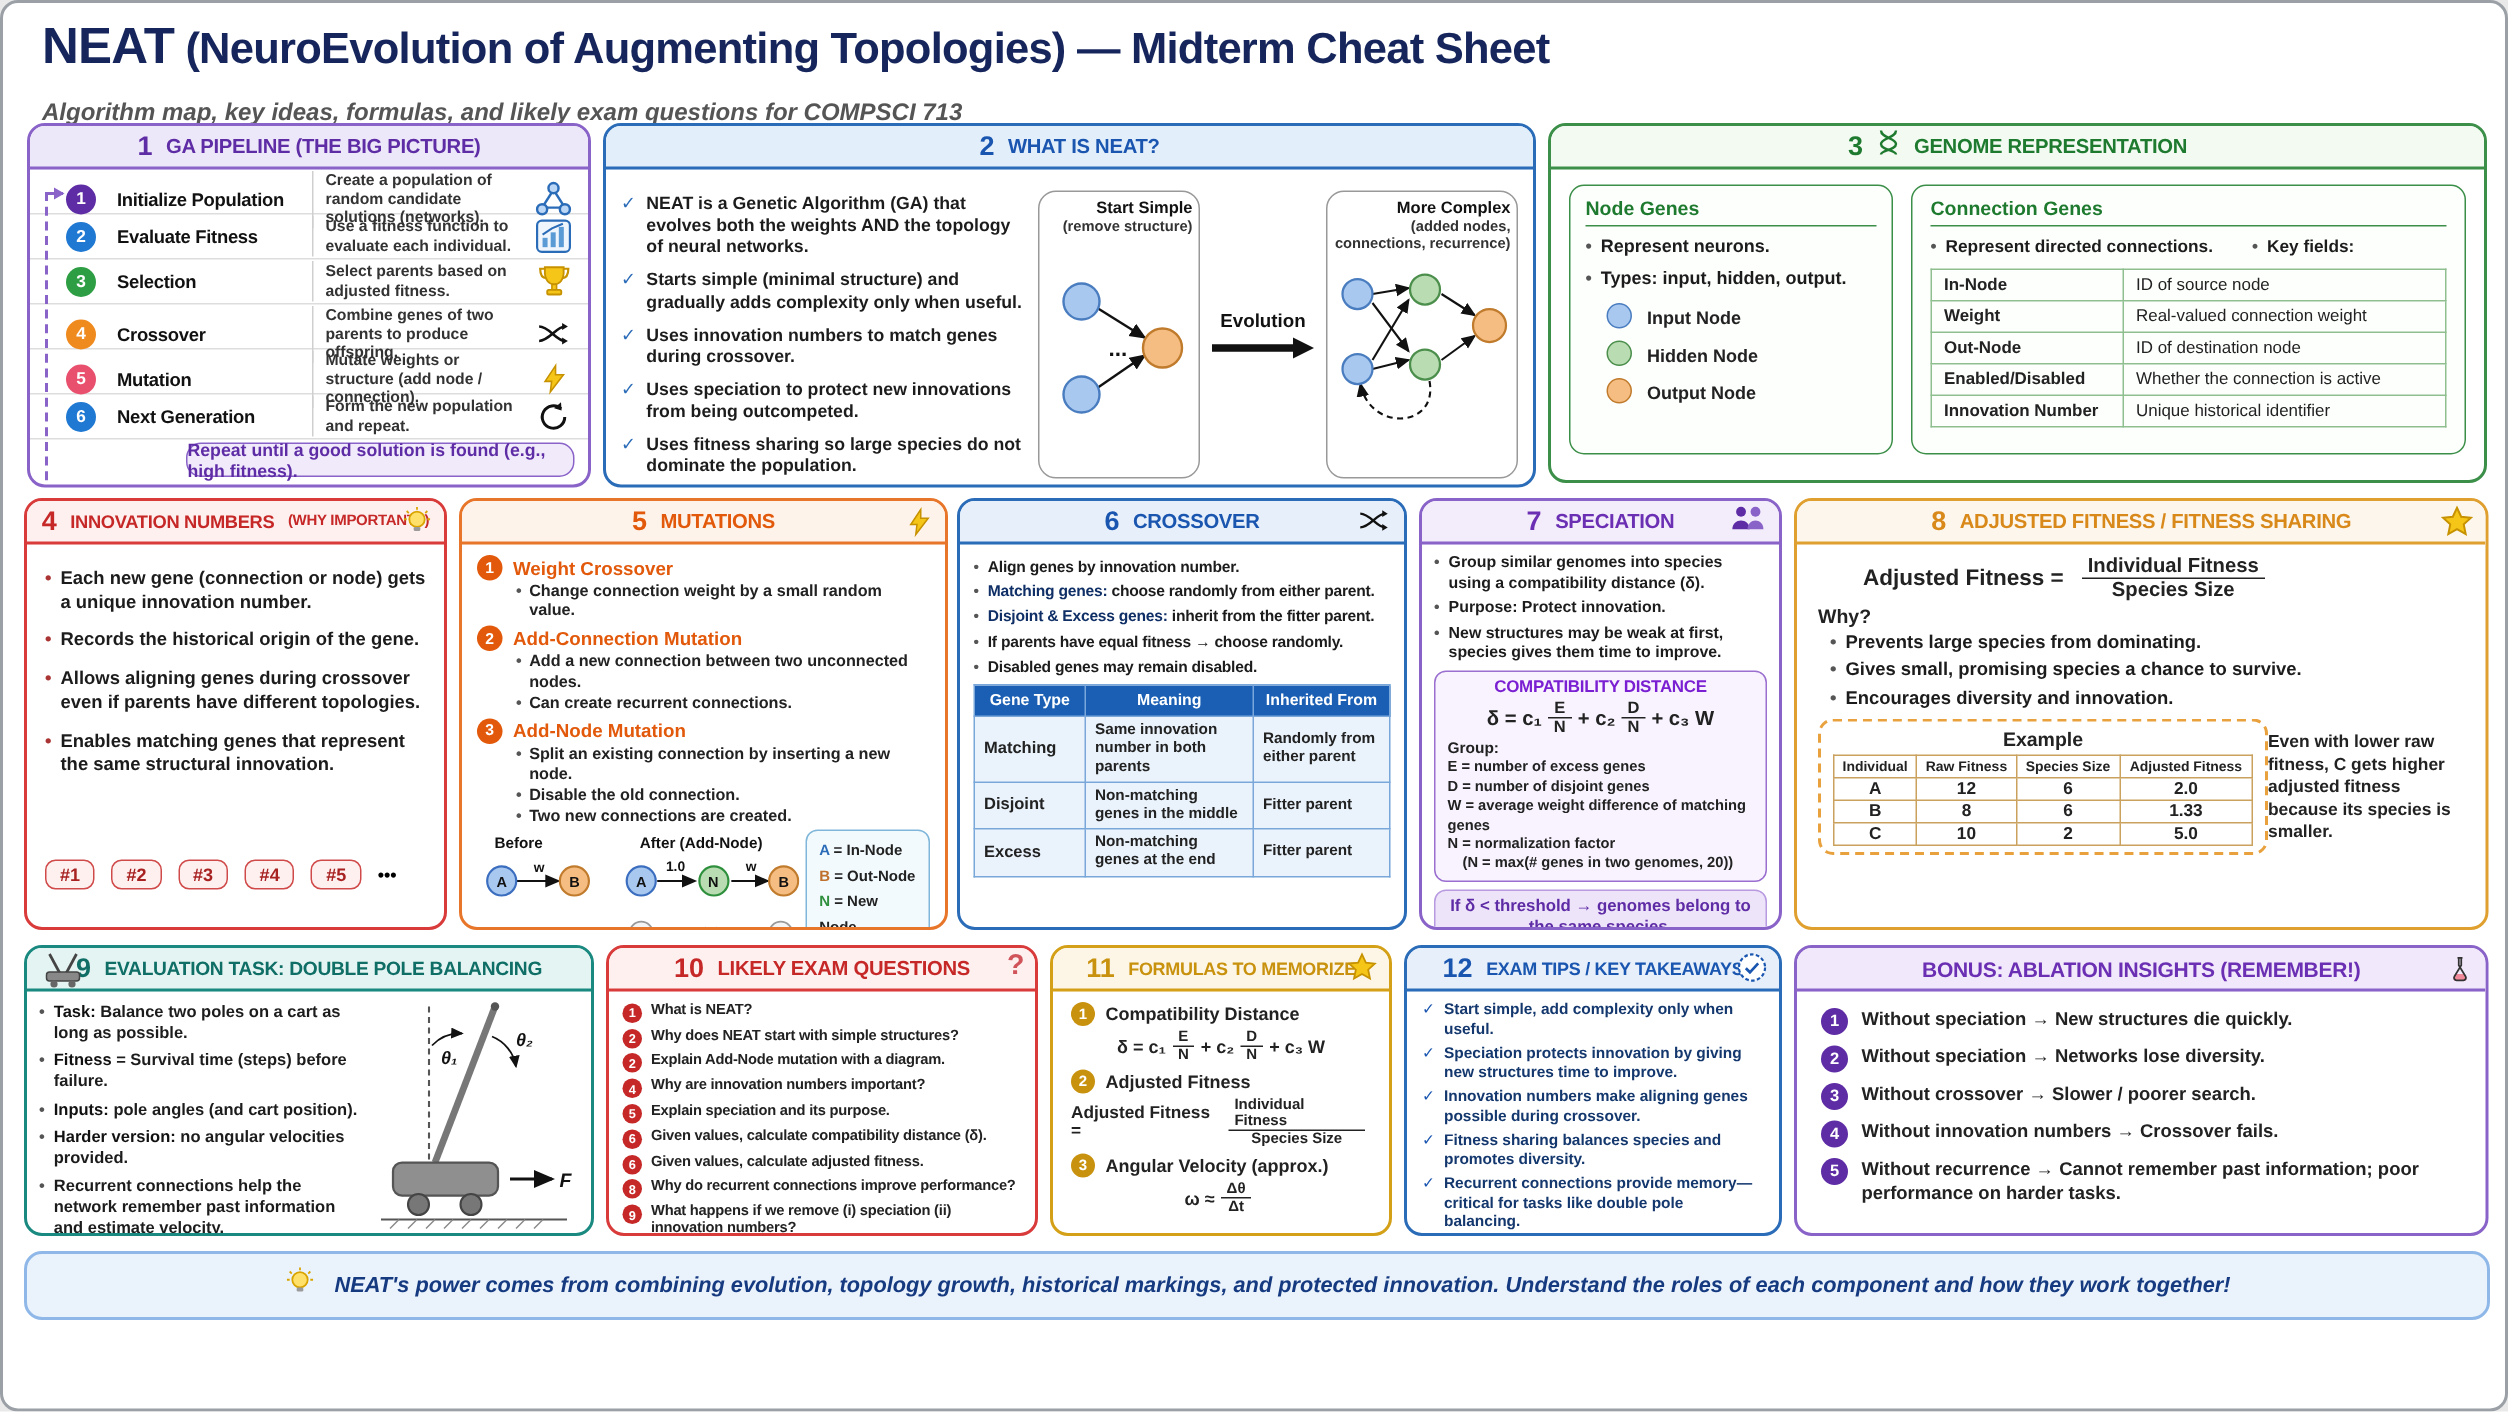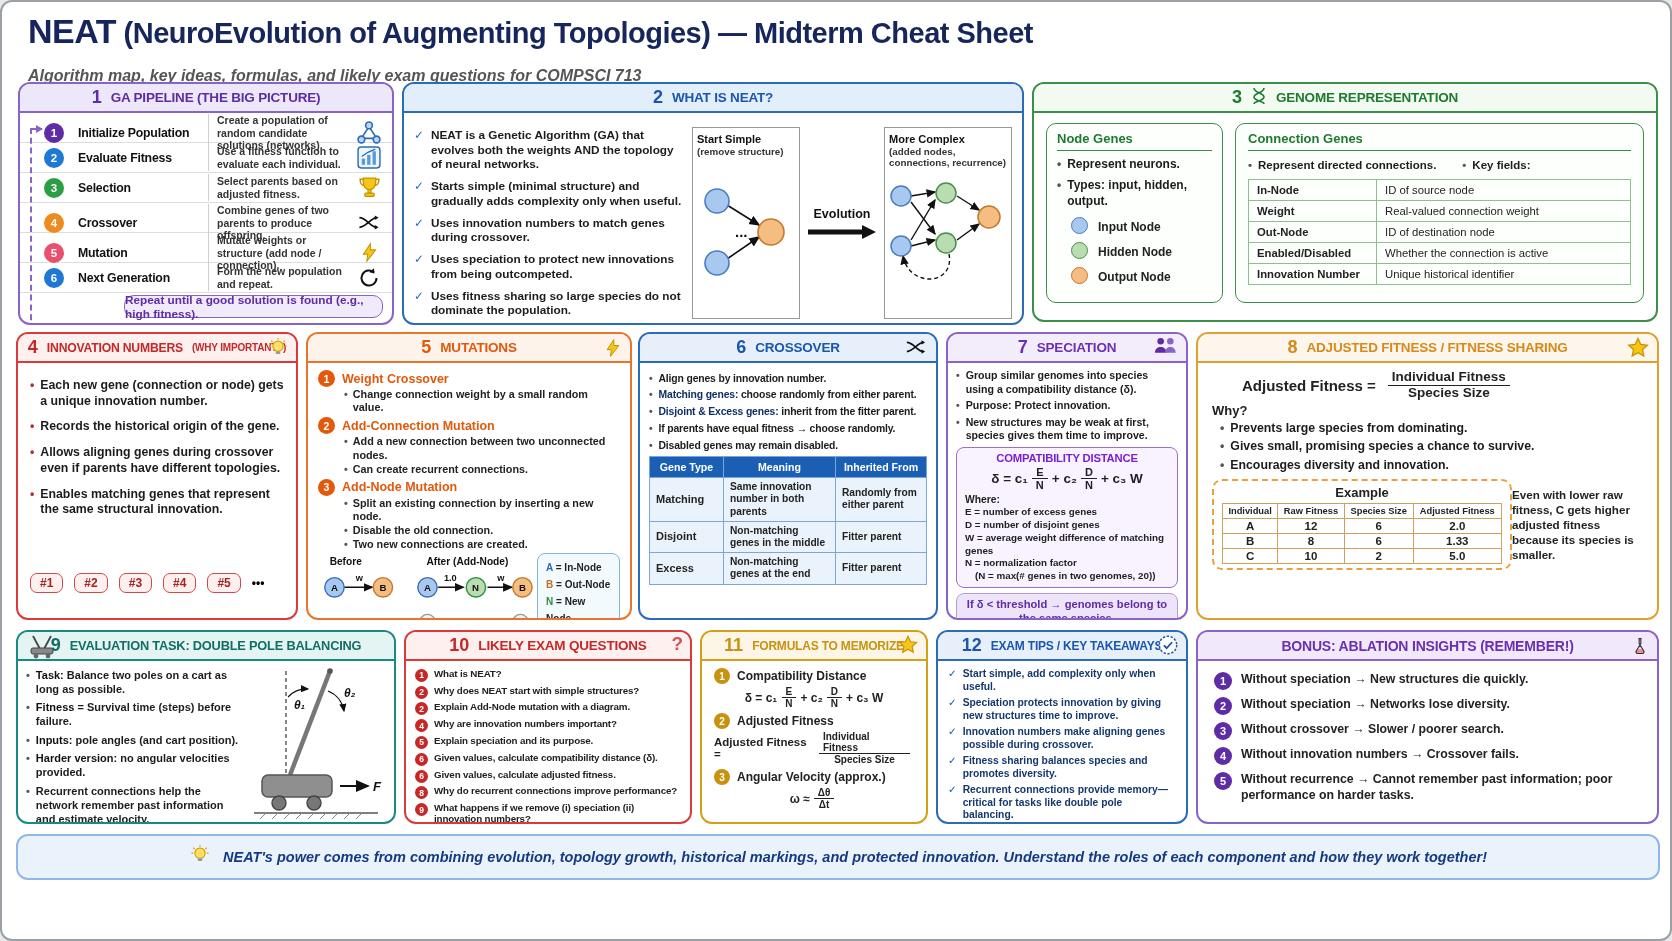--- a/index.html
+++ b/index.html
@@ -36,21 +36,21 @@
   .p1badge{width:20px;height:20px;border-radius:50%;color:#fff;font-weight:bold;font-size:11.5px;display:flex;align-items:center;justify-content:center}
   .p1label{font-size:12.3px;font-weight:bold;color:#111;letter-spacing:-0.2px;padding-left:8px}
   .p1desc{font-size:10.5px;font-weight:bold;color:#333;border-left:1.5px solid #cfcfcf;padding-left:8px;line-height:1.2;height:100%;display:flex;align-items:center}
   .p1icon{display:flex;justify-content:center}
   .p1loop{position:absolute;left:10px;top:44px;height:202px;width:12px;border-left:2px dashed #8a63c9;border-top:2px dashed #8a63c9;border-bottom:2px dashed #8a63c9}
   .p1loop:after{content:"";position:absolute;right:-5px;top:-5px;border:4px solid transparent;border-left:7px solid #8a63c9}
   .p1foot{position:absolute;left:104px;right:9px;bottom:5px;height:23px;border:1.6px solid #8a63c9;background:#f0eafb;border-radius:10px;display:flex;align-items:center;justify-content:center;font-size:11.8px;font-weight:bold;color:#5e2ca5}
   
   .p2wrap{display:flex;gap:6px;padding:8px 10px}
   .p2b{width:288px;font-size:11.8px}
-  .nbox{border:1.6px solid #999;border-radius:0;padding:5px 4px;text-align:left}
+  .nbox{border:1.6px solid #999;border-radius:12px;padding:5px 4px;text-align:right}
   .nbox .bt{font-size:11px;font-weight:bold;color:#111;line-height:1.15}
   .nbox .bs{font-size:9.8px;font-weight:bold;color:#333;line-height:1.15}
   .evo{display:flex;flex-direction:column;align-items:center;justify-content:center;gap:3px;font-weight:bold;font-size:12.5px;color:#111}
   
   .gbox{border:1.8px solid #3c8f49;border-radius:10px;padding:7px 10px;background:#fdfffd}
   .gbox .gt{font-size:13px;font-weight:bold;color:#1e7a2e;border-bottom:1.5px solid #3c8f49;padding-bottom:4px;margin-bottom:5px}
   .leg{display:flex;align-items:flex-end;gap:10px;margin:8px 0 2px 14px;font-size:12px;font-weight:bold;color:#222}
   .legc{width:17px;height:17px;border-radius:50%}
   table{border-collapse:collapse}
   .gtab td{border:1.2px solid #8fbf8f;font-size:11.3px;padding:4px 8px;color:#222}
@@ -278,21 +278,21 @@
 
   <div class="pnl" style="--bc:#3c8f49;--hb:#f2faf2;--tc:#1e7a2e;left:1030px;top:80px;width:626px;height:240px">
     <div class="ph">
       <span class="pnum">3</span>
       <span><svg width="16" height="18" viewBox="0 0 16 18" fill="none" stroke="#1e7a2e" stroke-width="1.6">
             <path d="M3 1c0 5 10 5 10 9M13 1c0 5-10 5-10 9M3 10c0 4 10 4 10 7M13 10c0 4-10 4-10 7"></path>
           </svg></span>
       <span class="ptitle">GENOME REPRESENTATION</span>
     </div>
     <div style="display:flex;gap:12px;padding:10px 12px">
-      <div class="gbox" style="width:177px;height:180px">
+      <div class="gbox" style="width:216px;height:180px">
         <div class="gt">Node Genes</div>
         <div class="bl" style="font-size:12px">
             <span class="dot">•</span>
             <span>Represent neurons.</span>
           </div>
         <div class="bl" style="font-size:12px">
             <span class="dot">•</span>
             <span>Types:  input, hidden, output.</span>
           </div>
         <div class="leg">
@@ -570,21 +570,21 @@
             <span class="num">E</span>
             <span class="den">N</span>
           </span>
         <span>+ c₂</span>
         <span class="frac" style="font-size:11px">
             <span class="num">D</span>
             <span class="den">N</span>
           </span>
         <span>+ c₃ W</span>
       </div>
-      <div class="wl" style="font-size:10.3px">Where:</div>
+      <div class="wl" style="font-size:10.3px">Group:</div>
       <div class="wl">E = number of excess genes</div>
       <div class="wl">D = number of disjoint genes</div>
       <div class="wl">W = average weight difference of matching genes</div>
       <div class="wl">N = normalization factor</div>
       <div class="wl" style="padding-left:10px">(N = max(# genes in two genomes, 20))</div>
     </div>
     <div class="p7foot">If δ &lt; threshold → genomes belong to the same species.</div>
   </div>
 
   <div class="pnl" style="--bc:#e0a030;--hb:#fdf6ec;--tc:#d8891a;left:1194px;top:330px;width:463px;height:288px">

